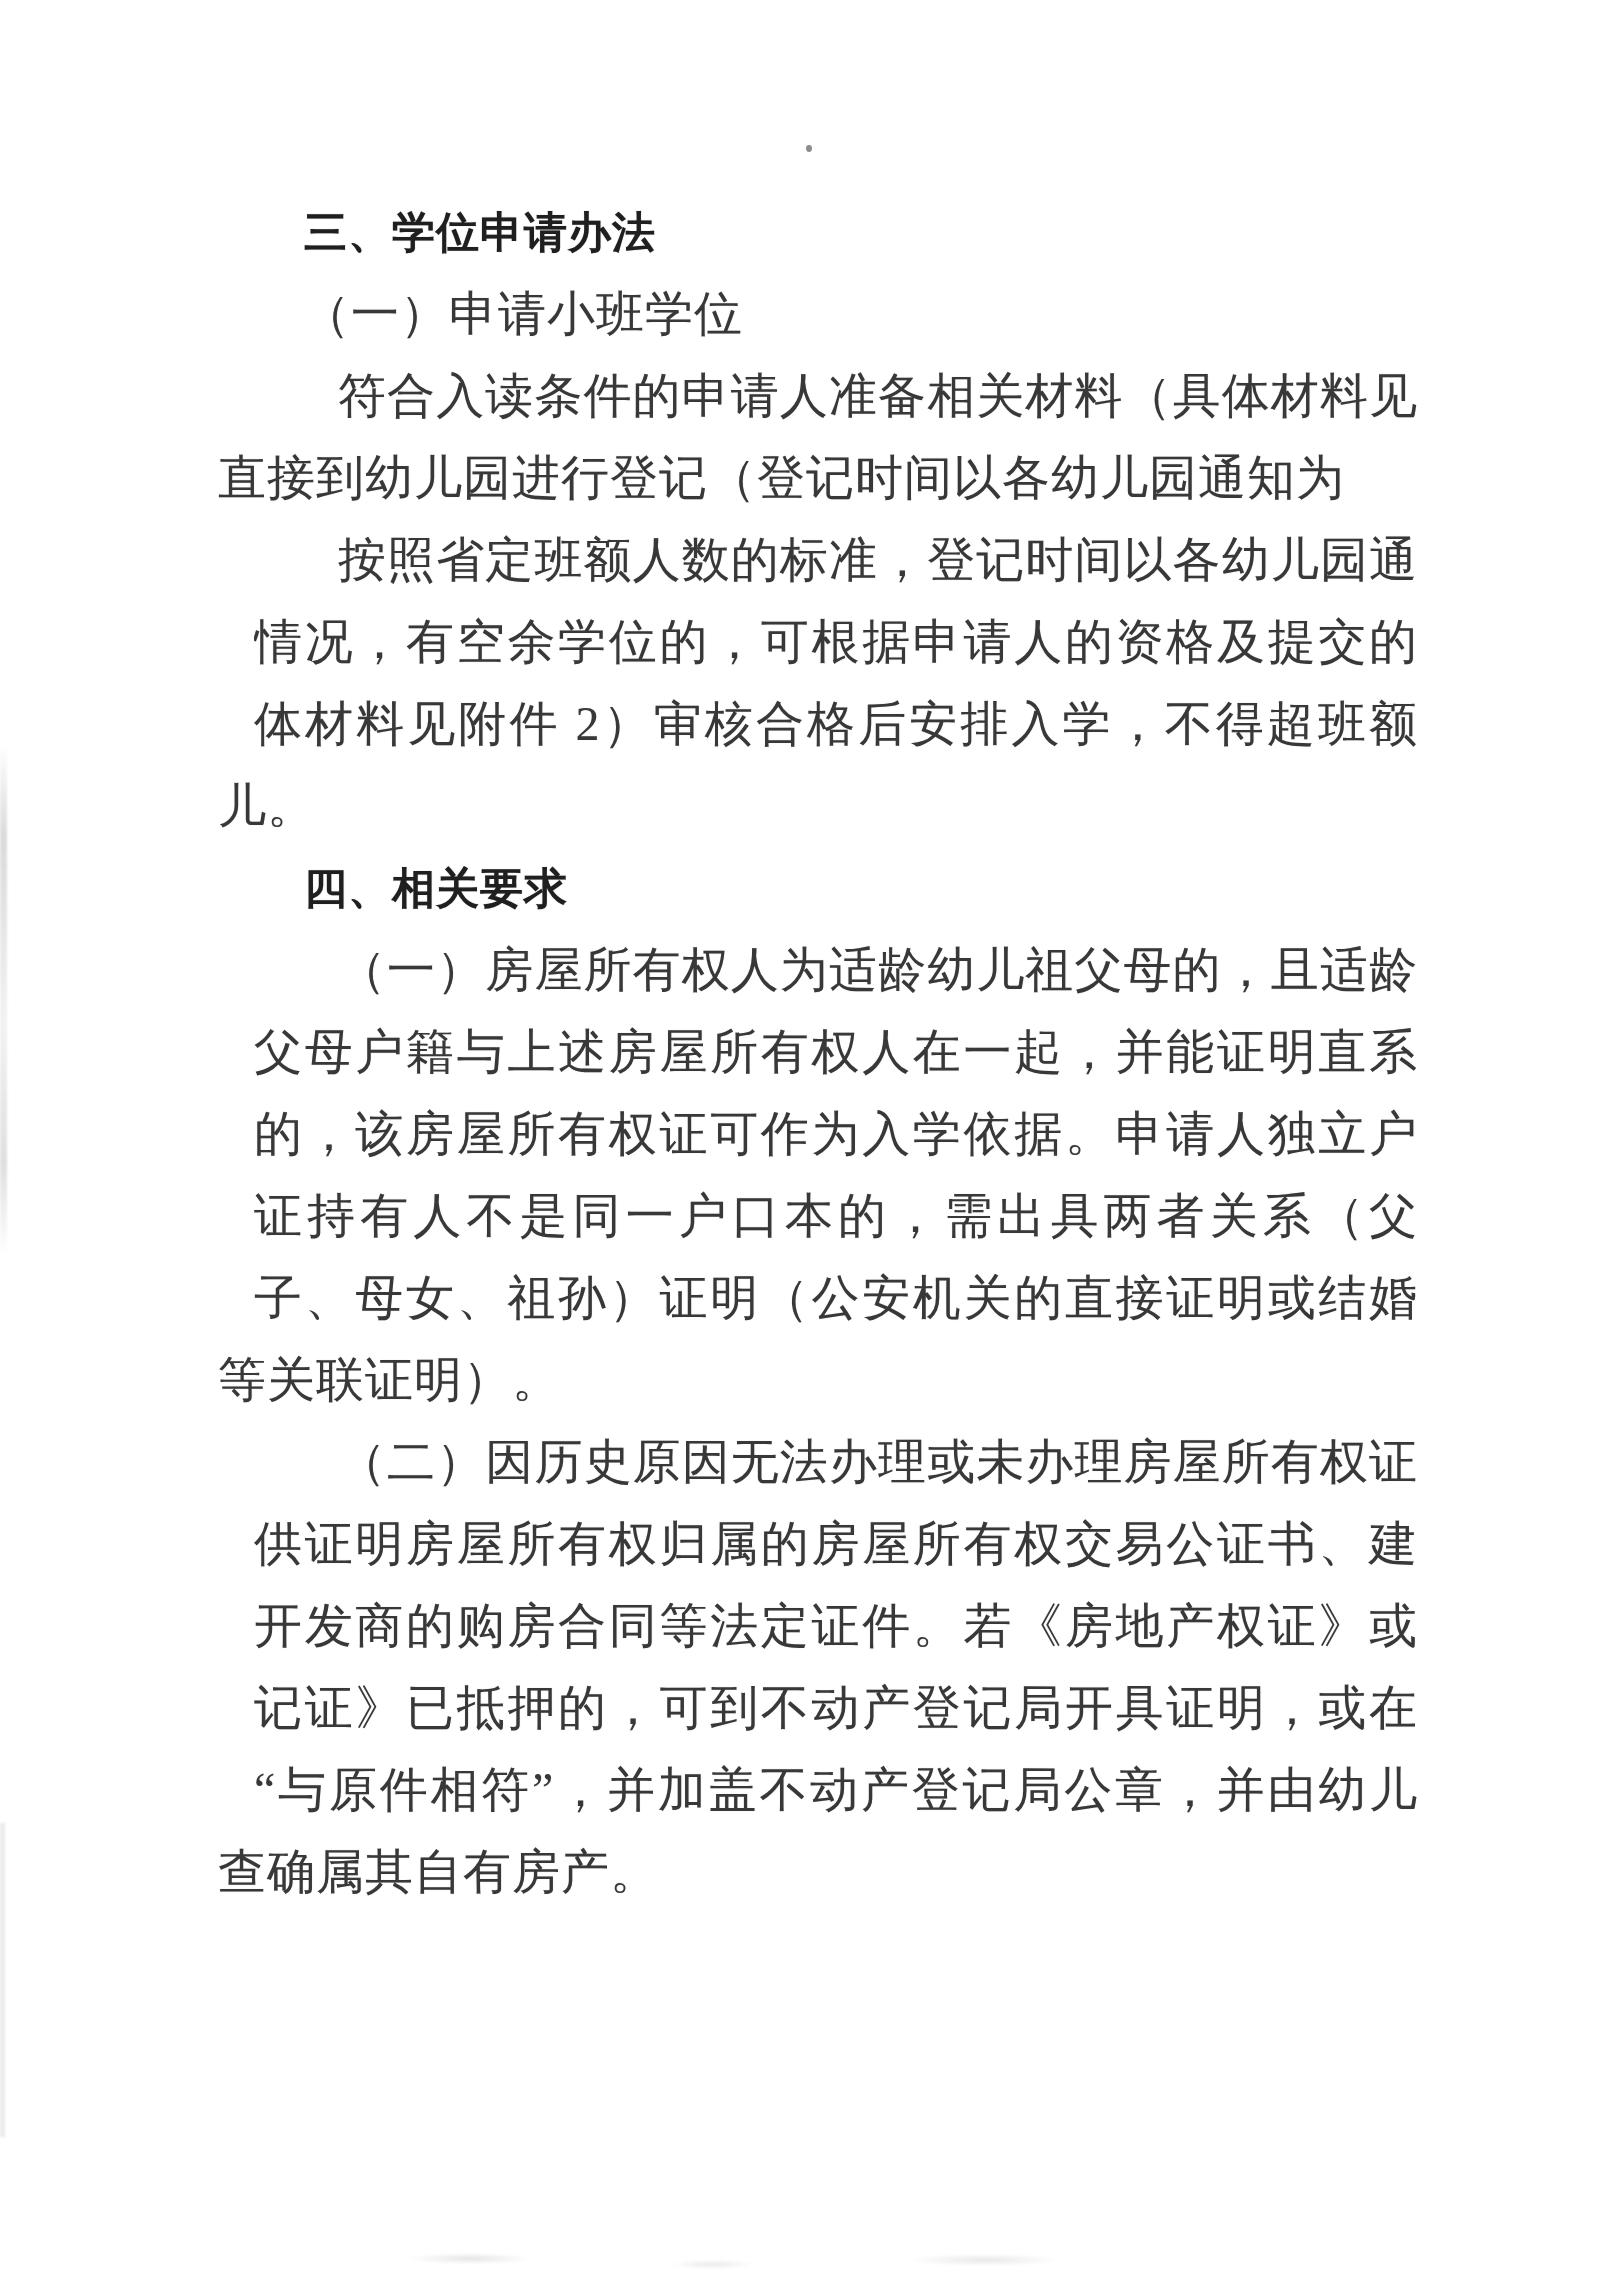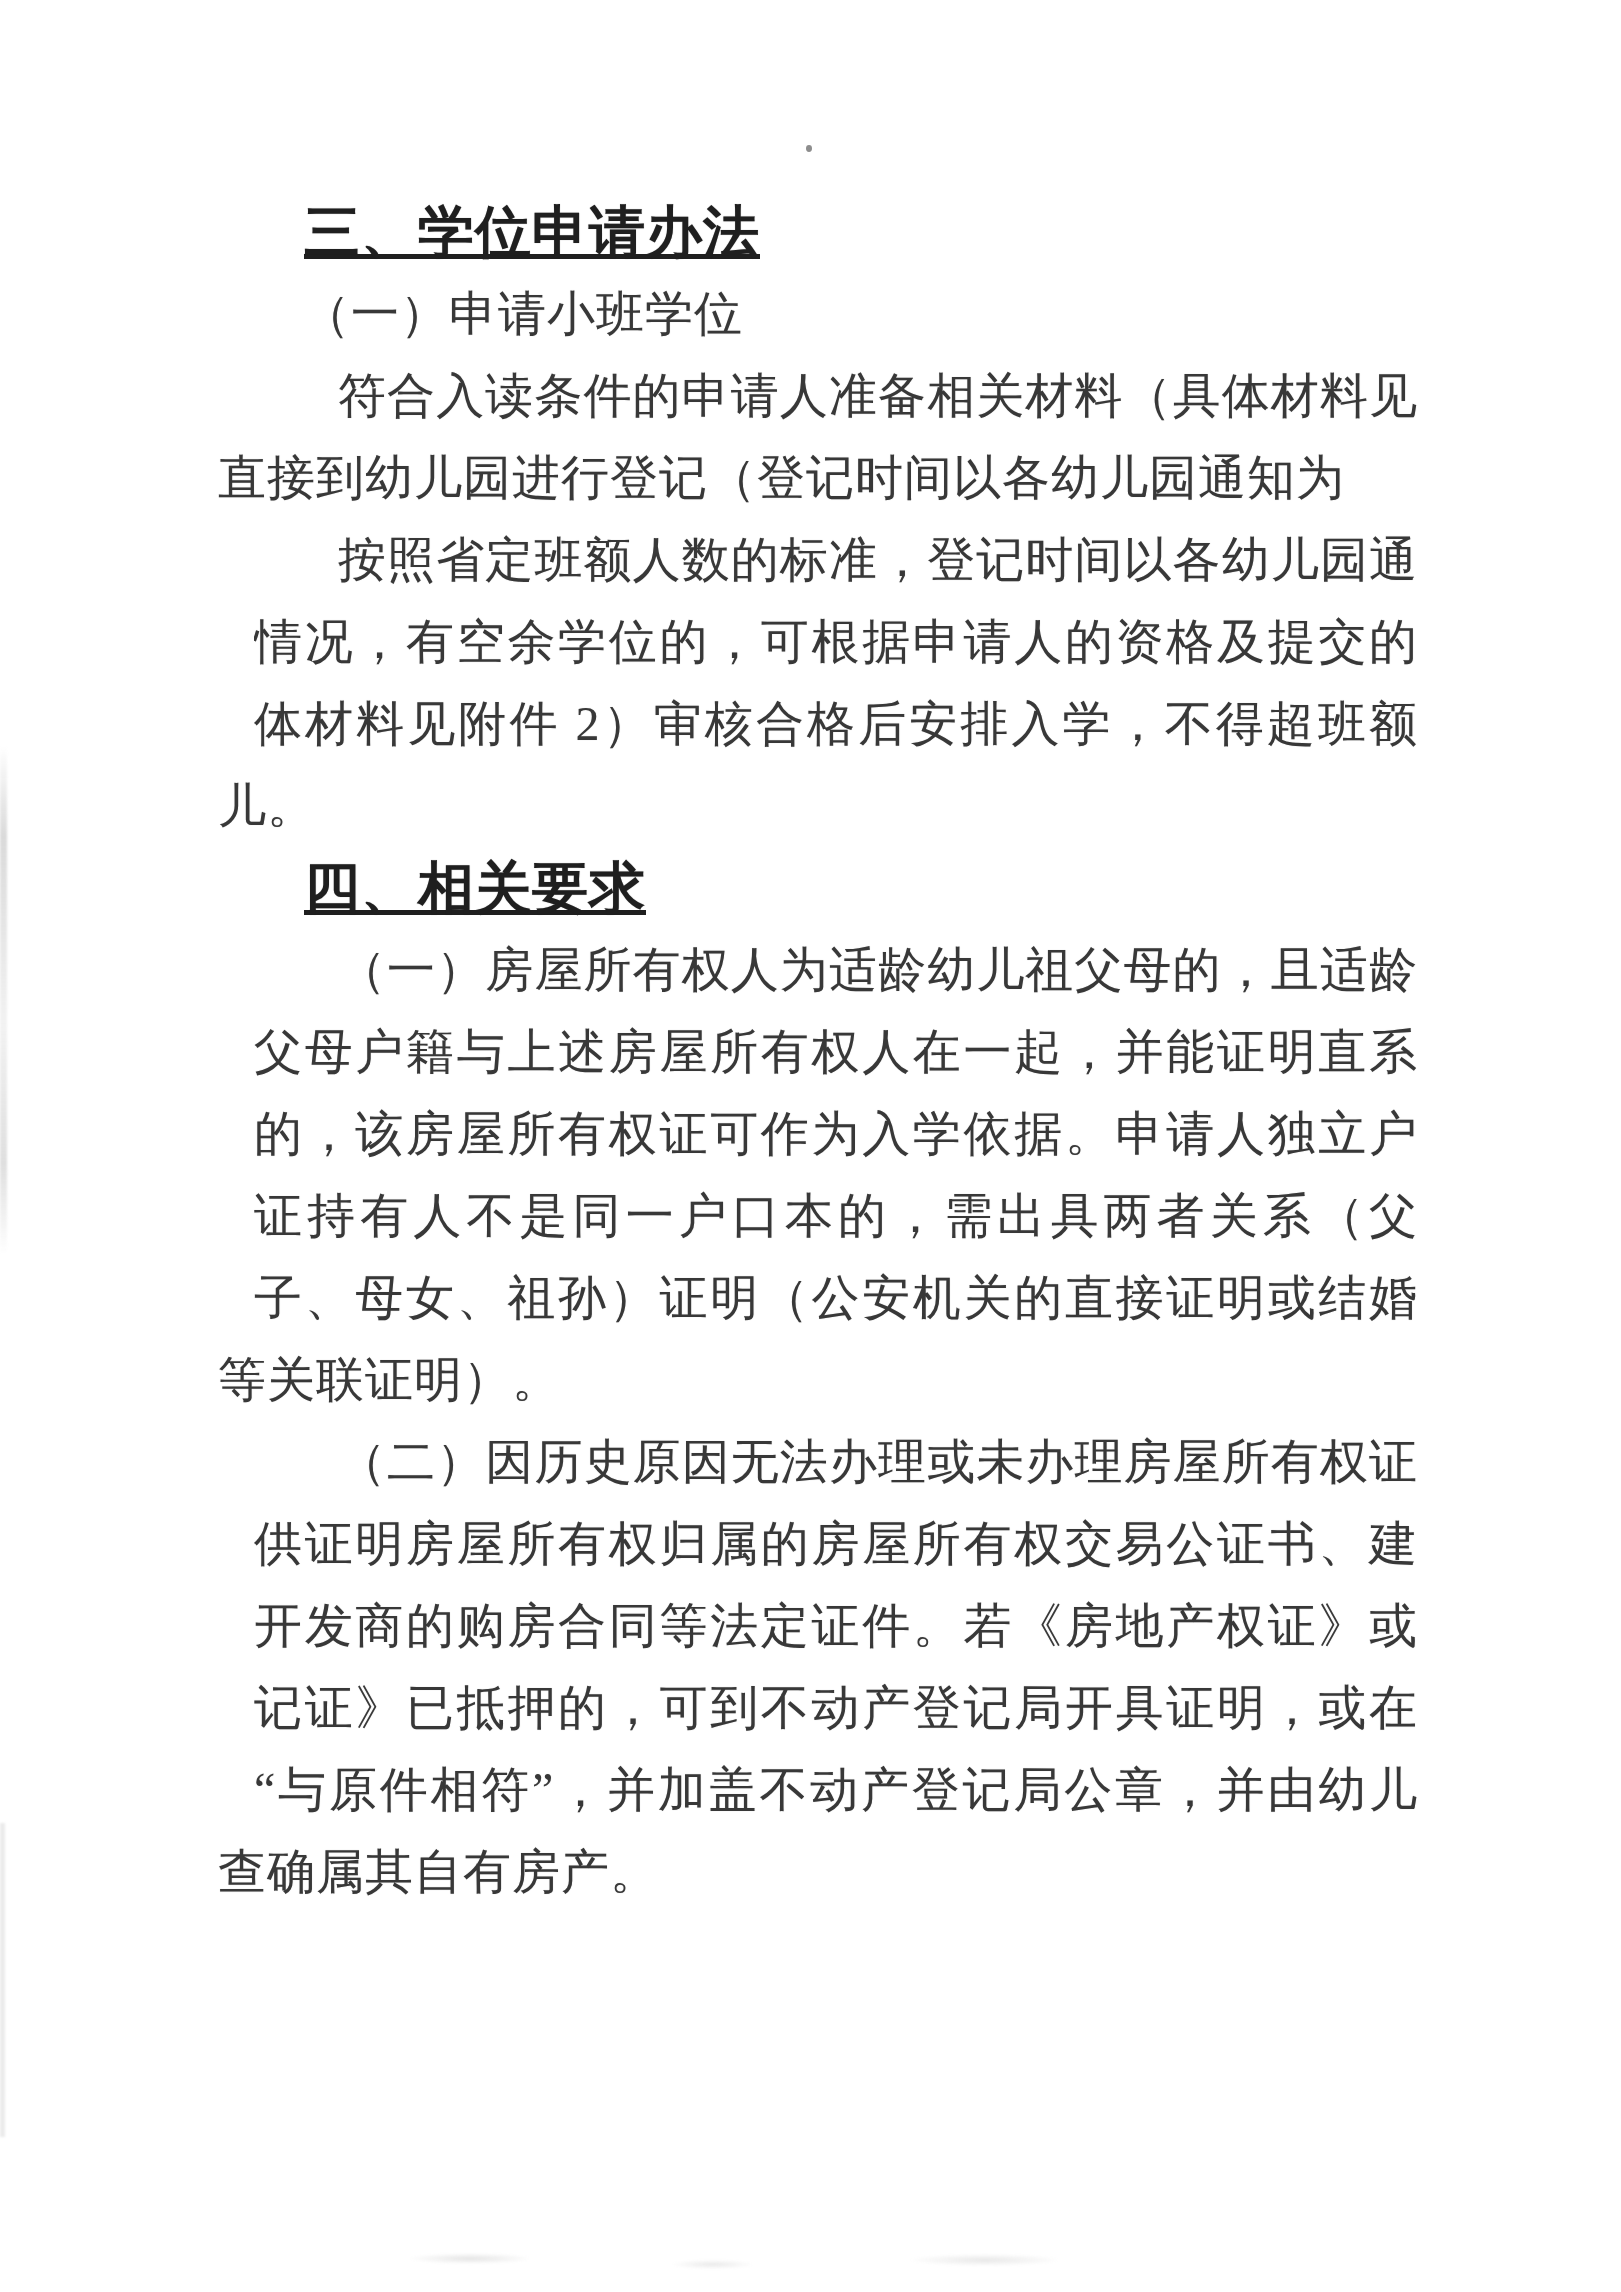--- a/index.html
+++ b/index.html
@@ -29,25 +29,24 @@
     font-size: 48px;
     letter-spacing: 1px;
     color: var(--ink, #383838);
     white-space: normal;
     overflow: hidden;
     text-shadow: 0 0 1px rgba(40,40,40,0.25);
   }
   .line.heading {
     font-family: "Liberation Sans", "DejaVu Sans", sans-serif;
     font-weight: 700;
-    font-size: 56px;
+    font-size: 43px;
     color: var(--heading-ink, #1f1f1f);
     text-indent: 86px;
     text-shadow: 0 0 1px rgba(0,0,0,0.4);
-    text-decoration: underline;
   }
   .line.indent { text-indent: 84px; }
   .line.j {
     text-align: justify;
     text-align-last: justify;
     margin-left: 36px;
   }
   
   .speck {
     position: absolute;

